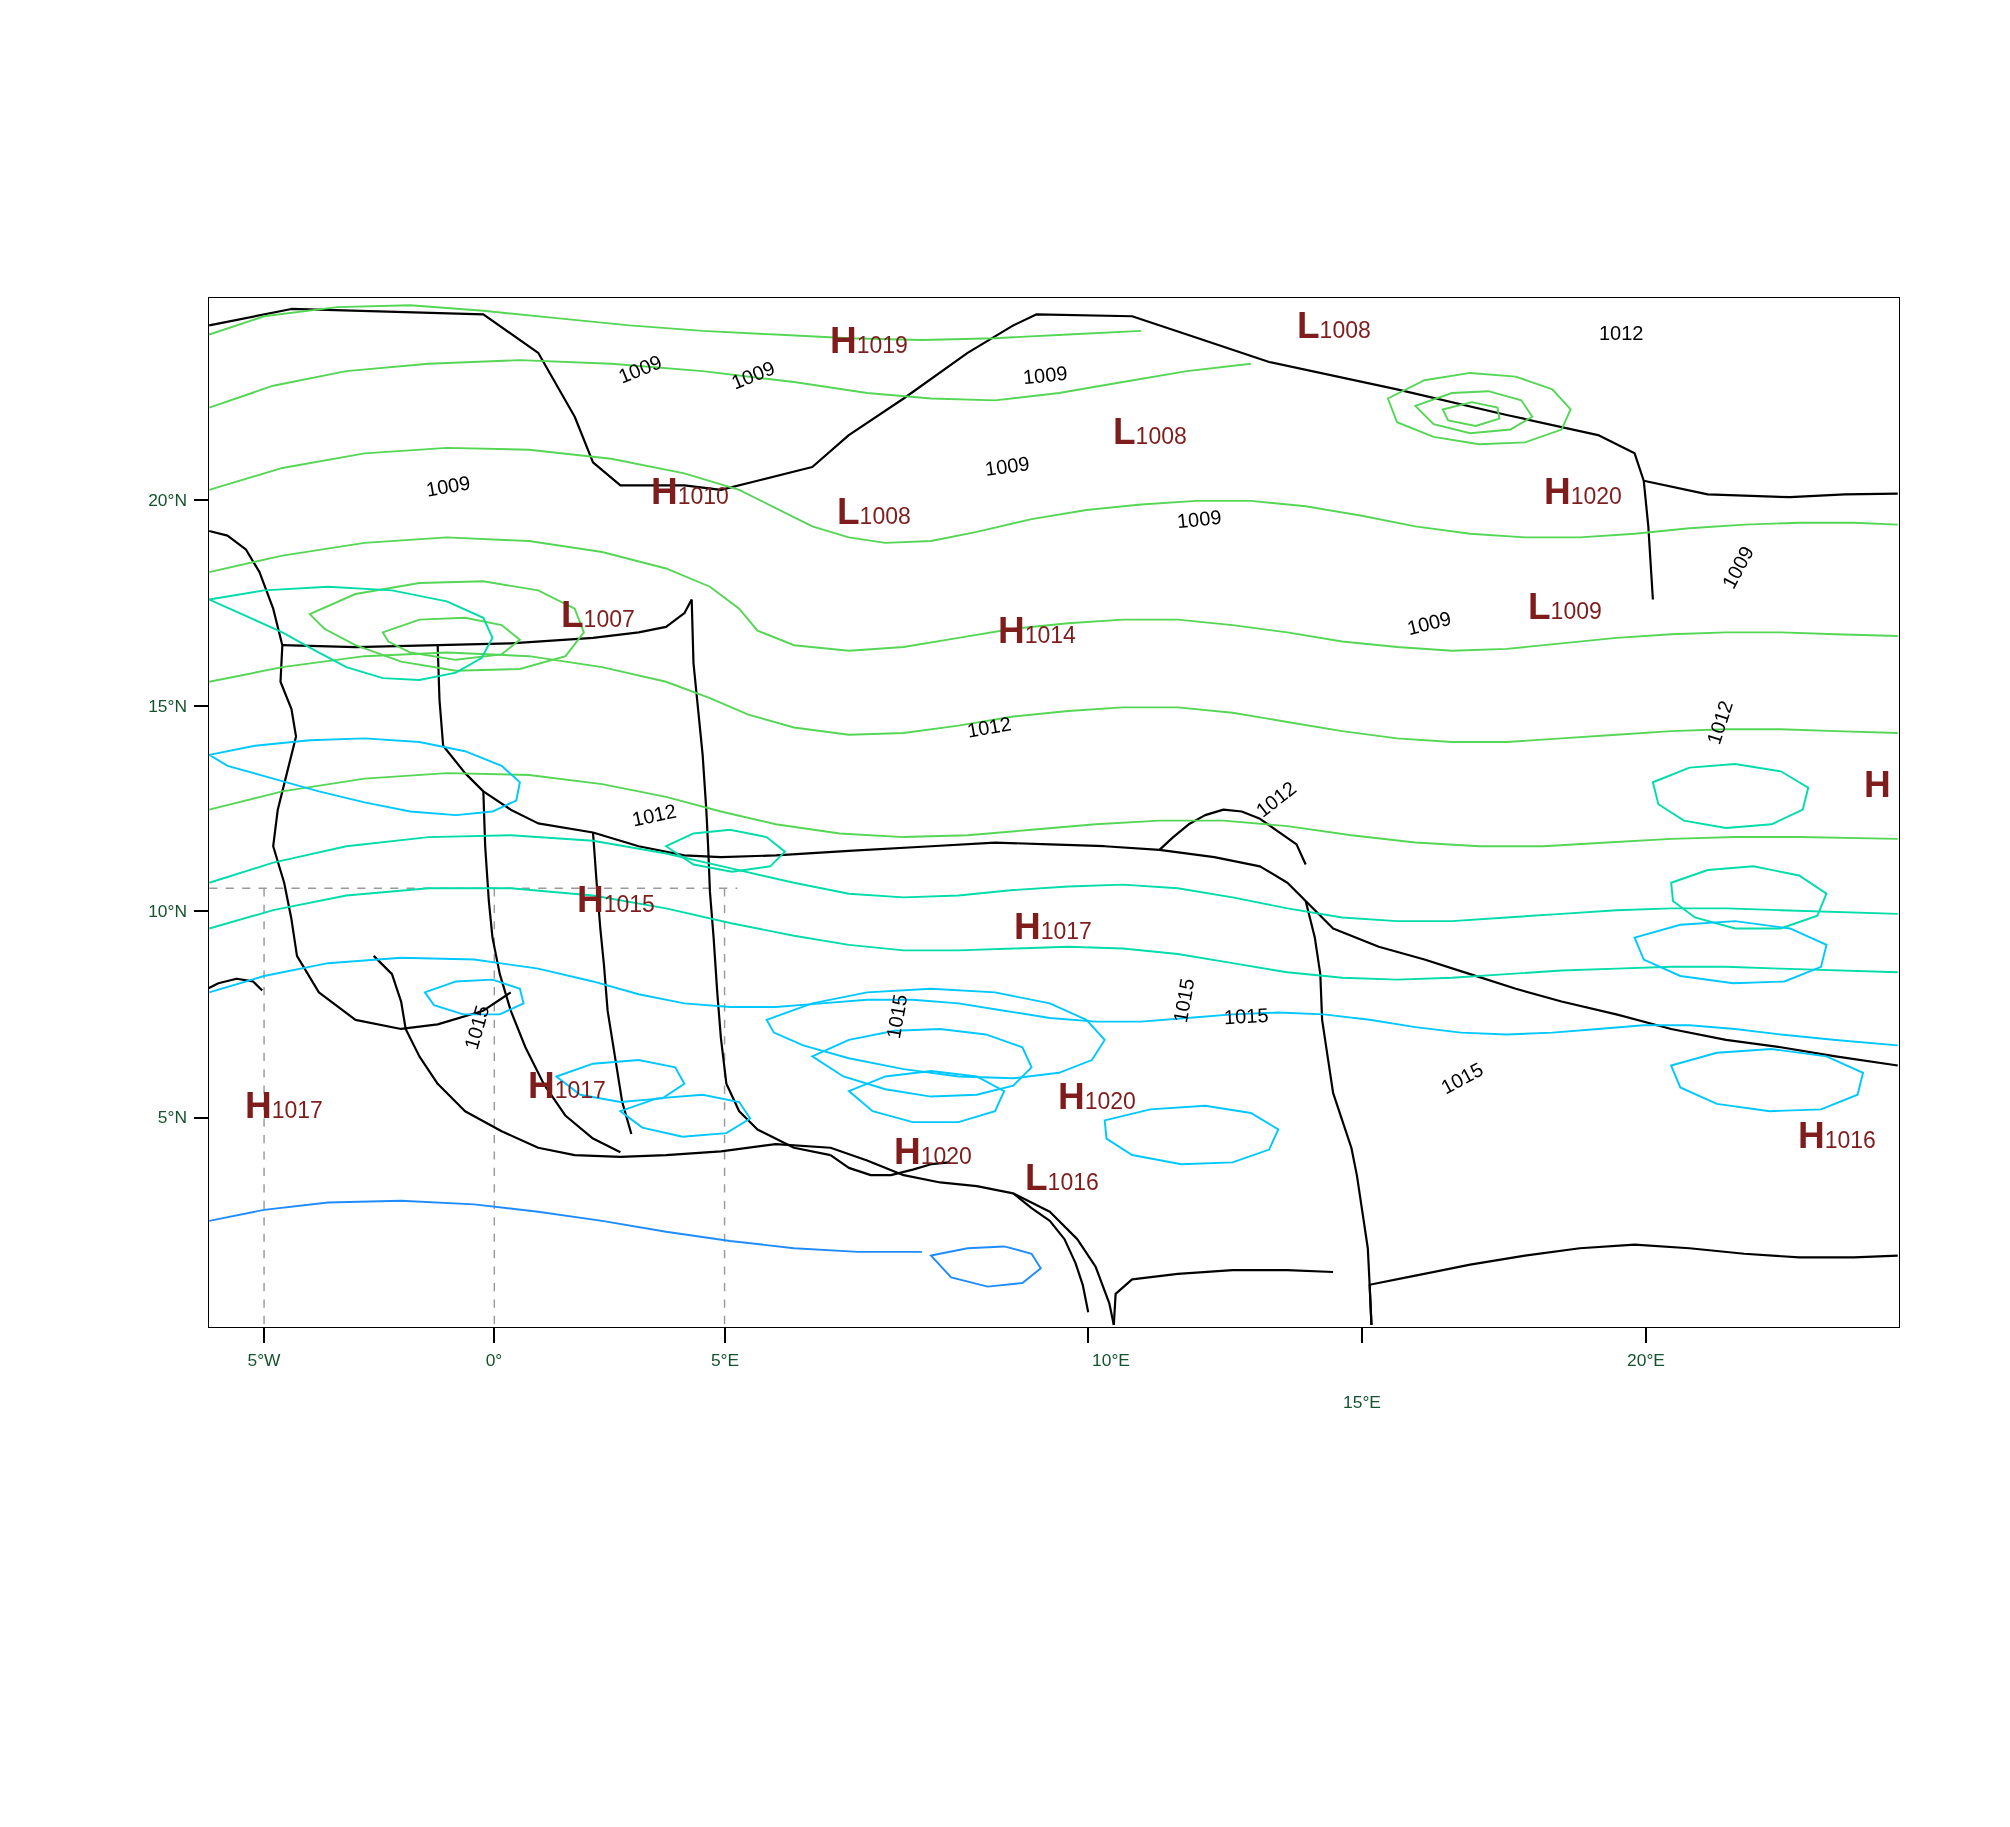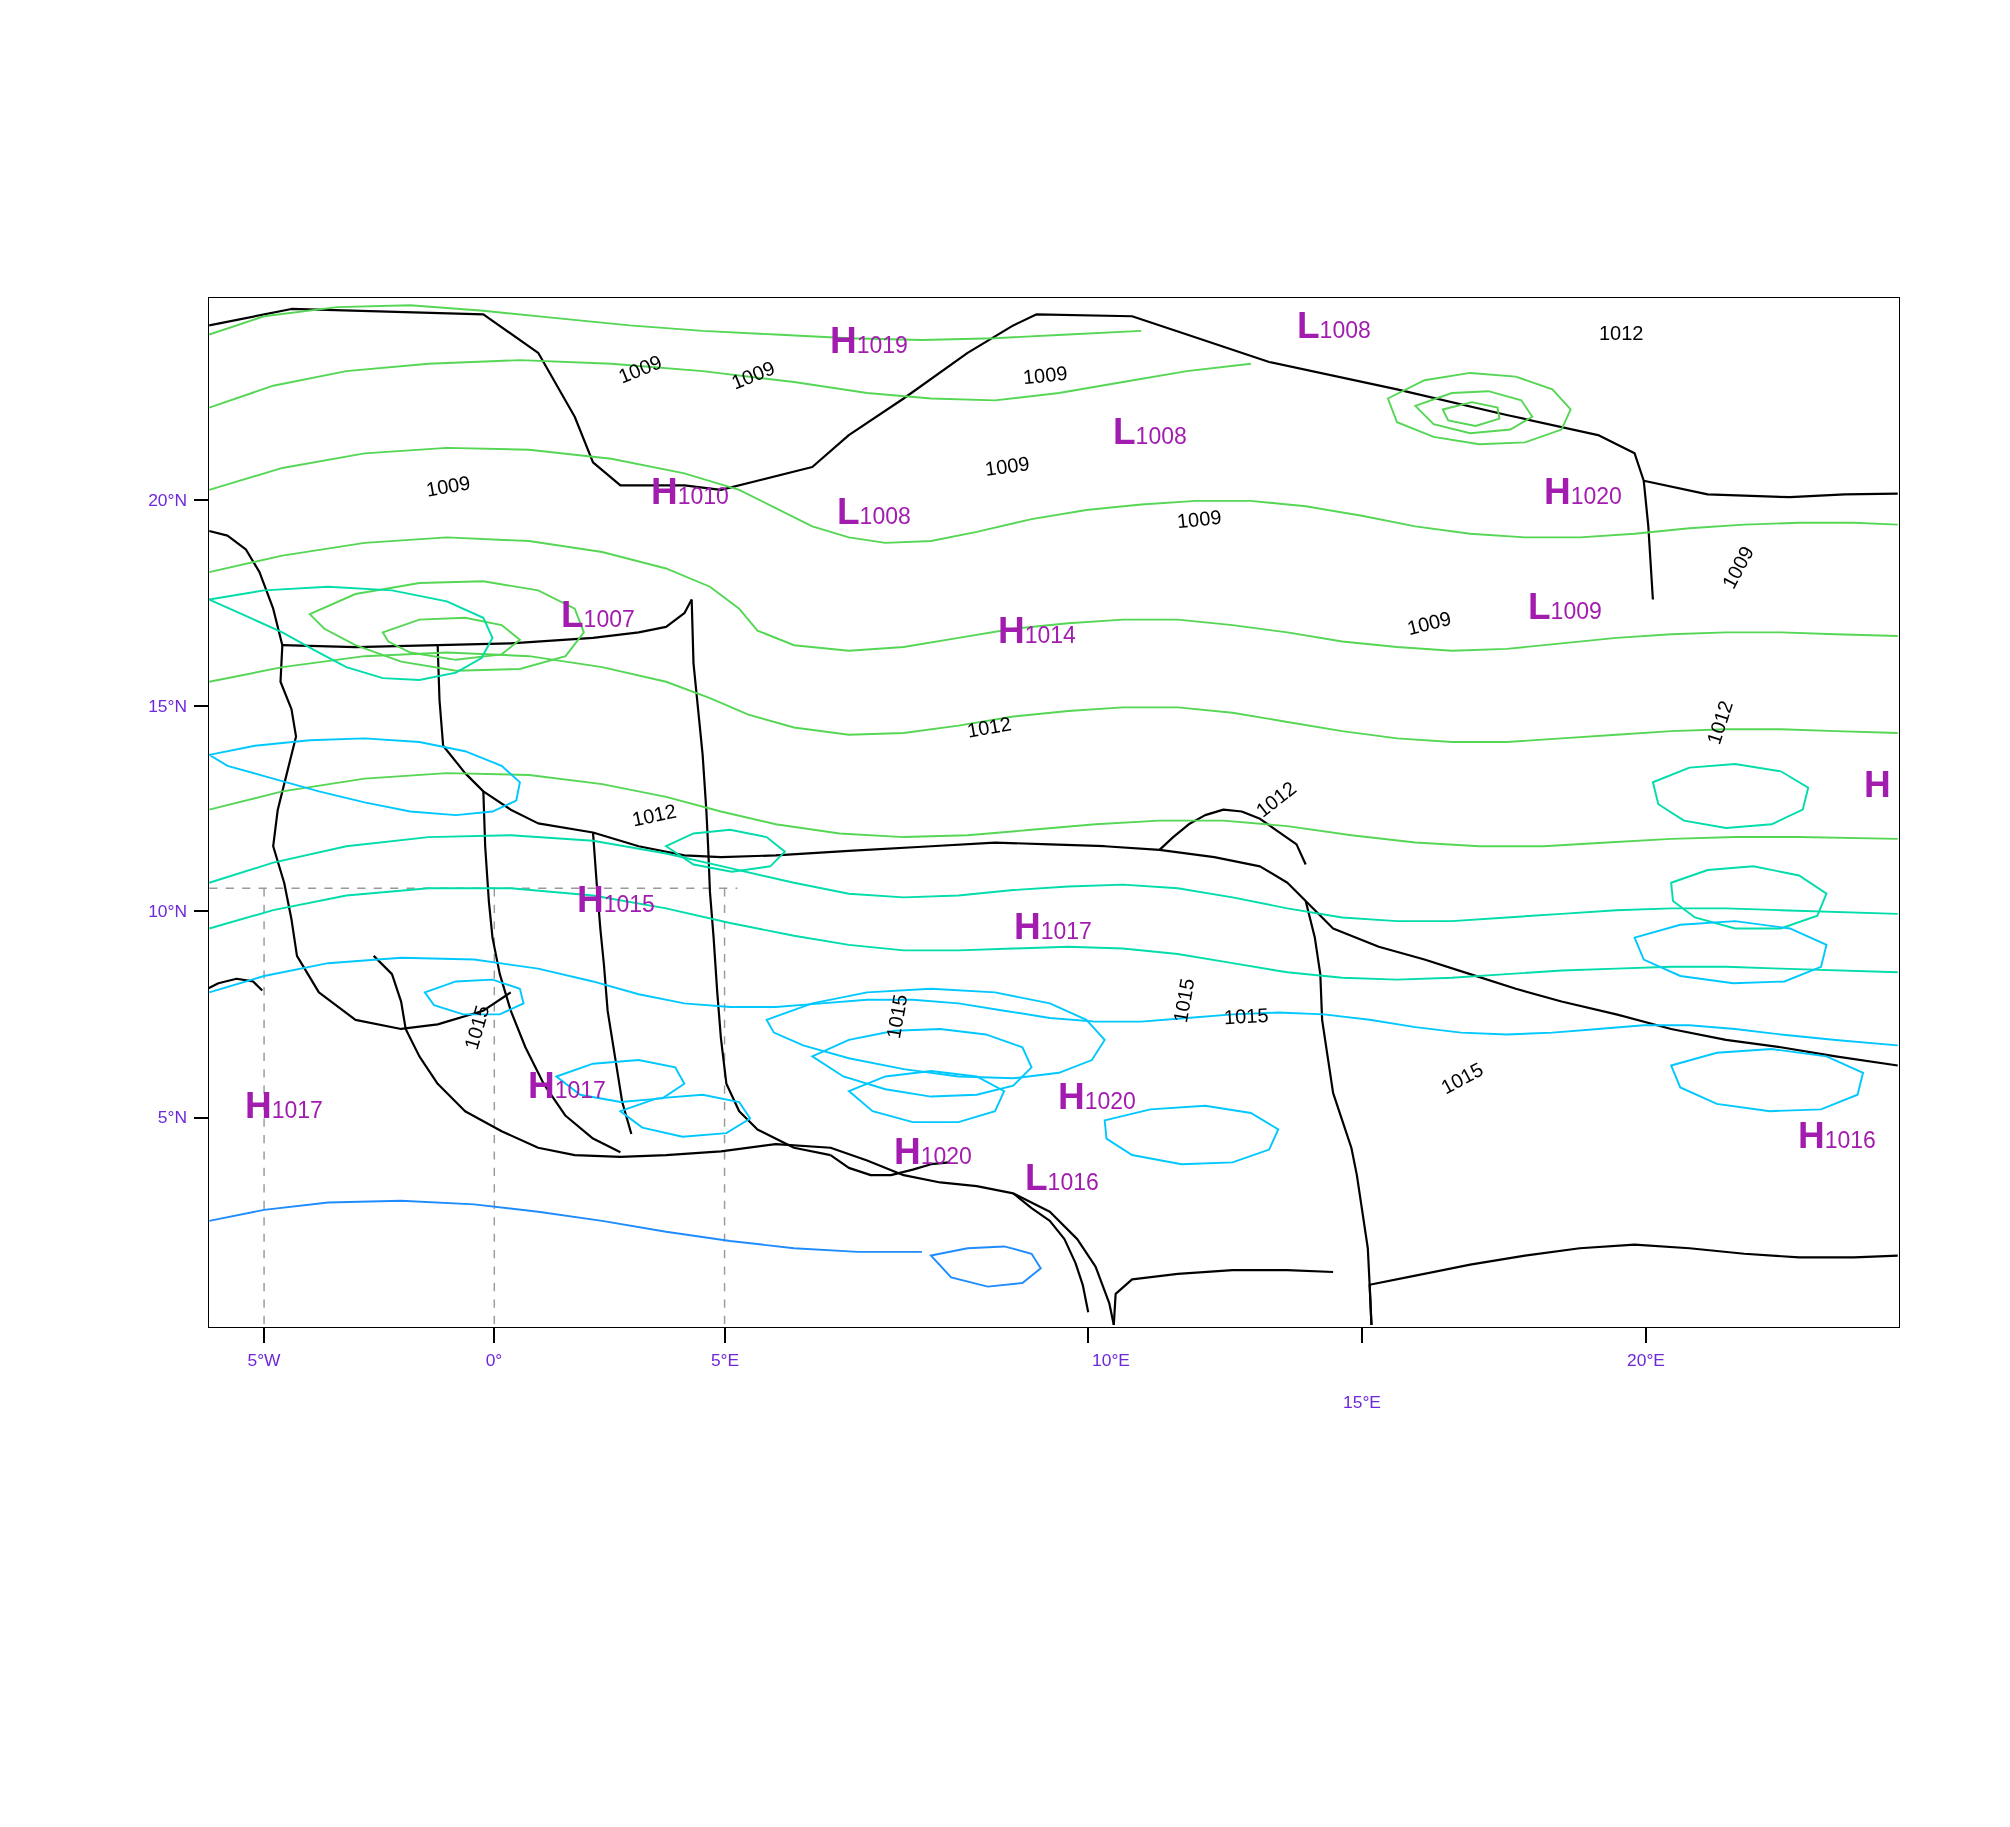--- a/index.html
+++ b/index.html
@@ -43,39 +43,39 @@
     background: #ffffff;
   }
   .map-svg {
     position: absolute;
     left: 0;
     top: 0;
   }
   .axis-label {
     position: absolute;
     font-size: 17.4px;
-    color: #6d28d9;
+    color: #14532d;
     white-space: nowrap;
   }
   .ytick-label {
     text-align: right;
     transform: translateY(-50%);
   }
   .xtick-label {
     transform: translateX(-50%);
     text-align: center;
   }
   .tickmark {
     position: absolute;
     background: #000000;
   }
   .marker {
     position: absolute;
     white-space: nowrap;
-    color: #a21caf;
+    color: #7f1d1d;
     line-height: 1;
   }
   .marker .big {
     font-size: 37px;
     font-weight: bold;
     vertical-align: baseline;
   }
   .marker .val {
     font-size: 23px;
     vertical-align: baseline;

